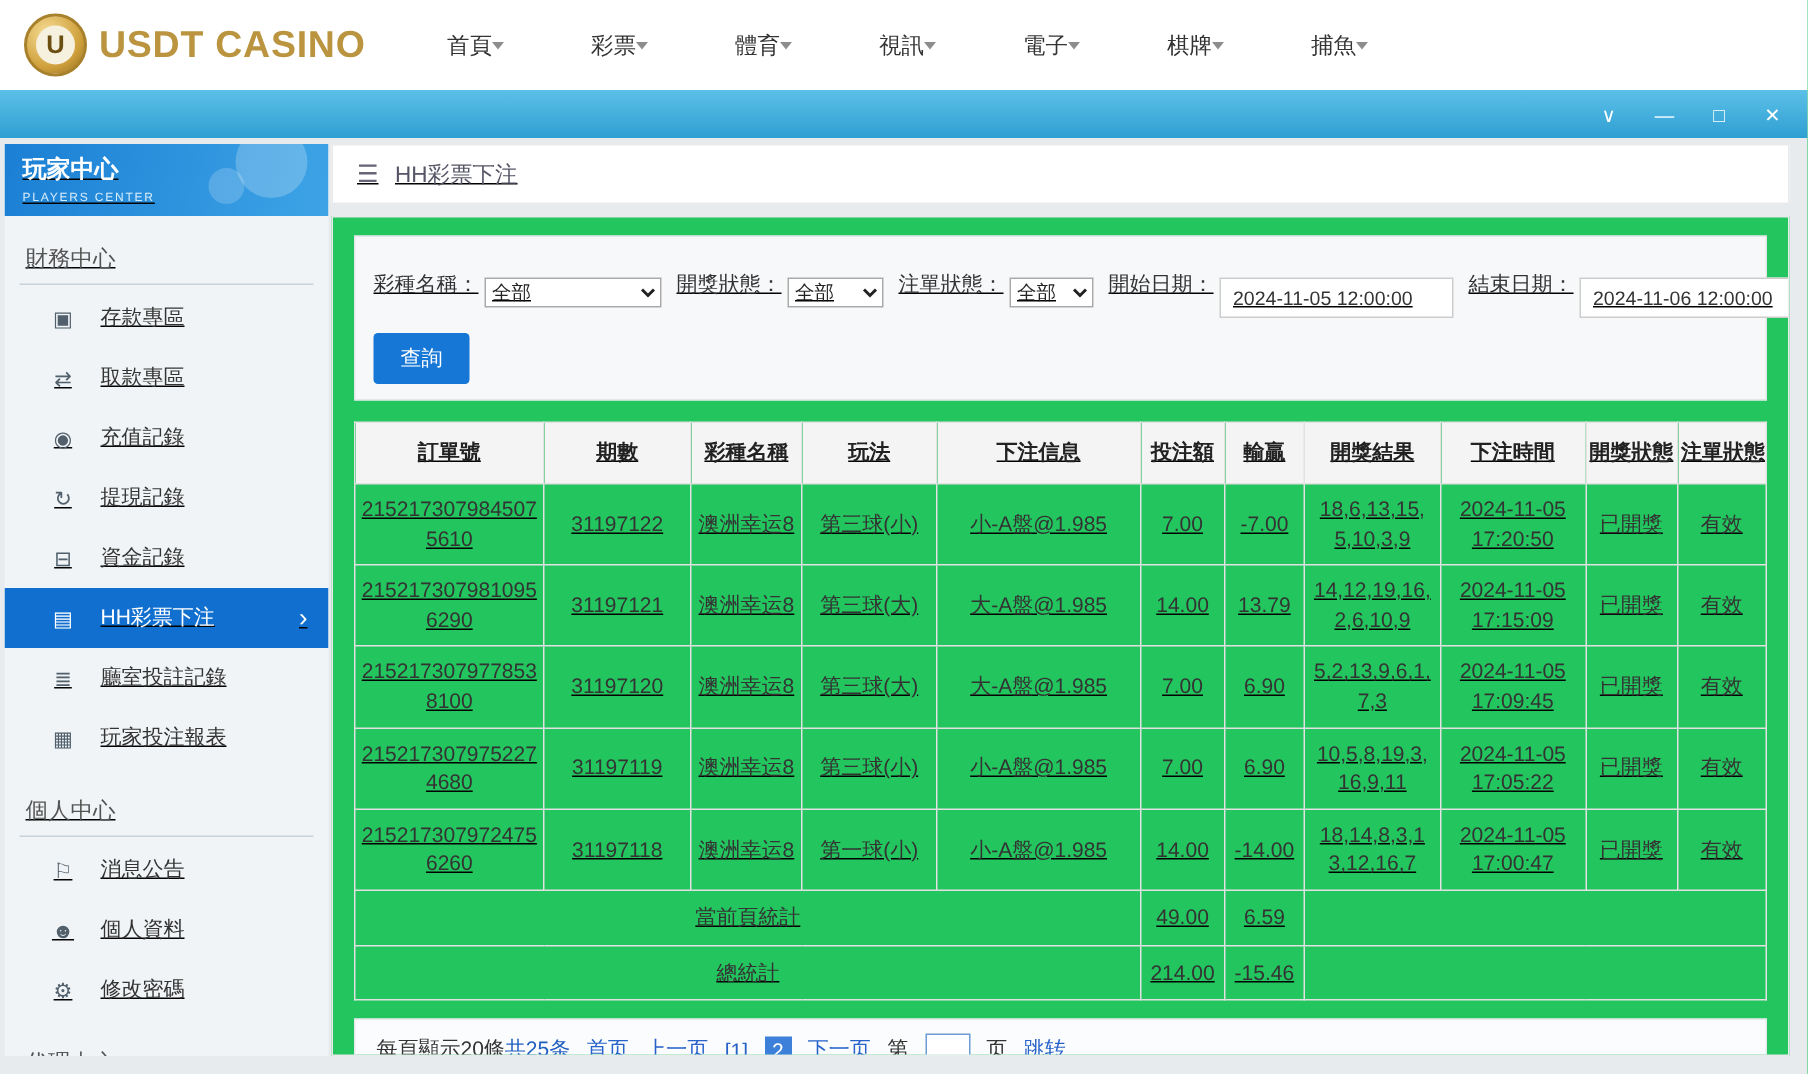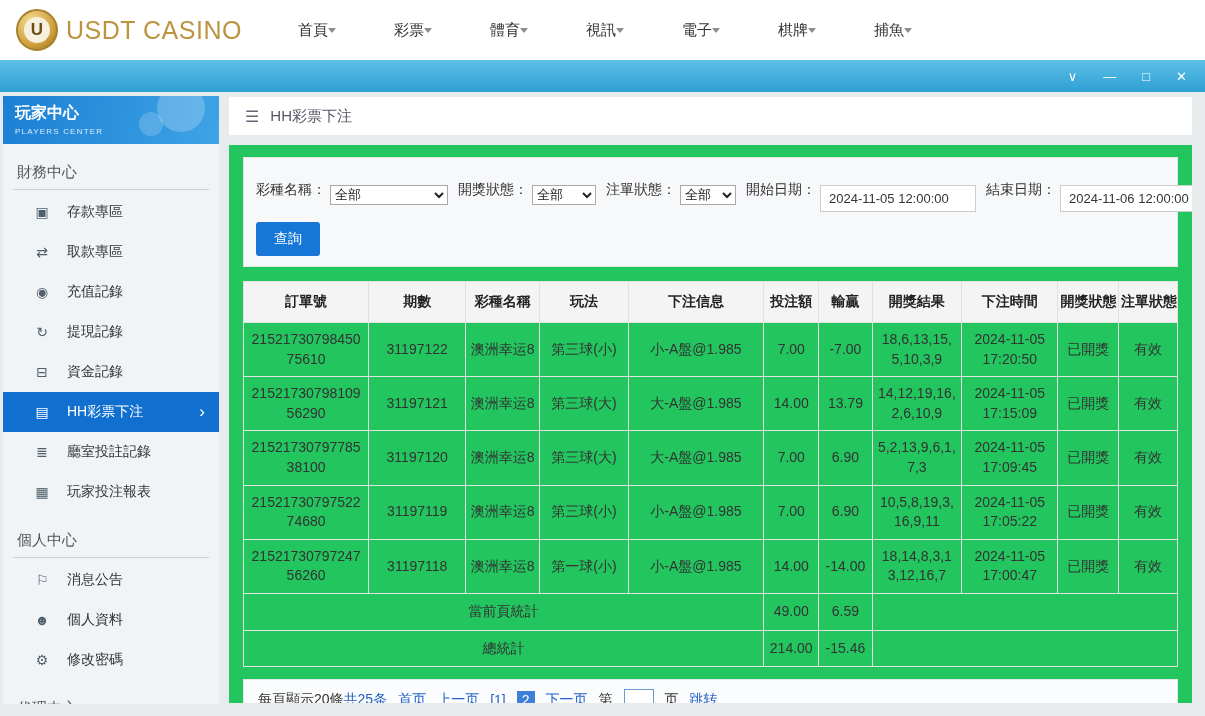--- a/index.html
+++ b/index.html
@@ -8,32 +8,32 @@
   .app { width:1205px; height:716px; display:flex; flex-direction:column; overflow:hidden; }
 
   
   .topbar { height:60px; background:#fff; display:flex; align-items:center; padding:0 16px; flex-shrink:0; }
   .logo { display:flex; align-items:center; gap:8px; width:236px; cursor:pointer; }
   .logo-badge { width:42px; height:42px; border-radius:50%;
     background:radial-gradient(circle at 35% 30%, #f6dd95, #cfa03c 62%, #8f6a1e);
     border:2px solid #a8812c; display:flex; align-items:center; justify-content:center;
     color:#6b4e12; font-weight:bold; font-size:22px; }
   .logo-badge span { background:#f6f0df; border-radius:50%; width:26px; height:26px; display:flex; align-items:center; justify-content:center; font-size:17px; }
-  .logo-text { font-size:25px; font-weight:normal; color:#bb9440; letter-spacing:.5px; white-space:nowrap; }
+  .logo-text { font-size:25px; font-weight:bold; color:#bb9440; letter-spacing:.5px; white-space:nowrap; }
   .main-nav { display:flex; margin-left:46px; gap:58px; }
   .nav-item { display:flex; align-items:center; gap:0; font-size:15px; color:#333; cursor:pointer; white-space:nowrap; }
   .chev { width:0; height:0; border:4px solid transparent; border-top:5px solid #8d8d8d; margin-top:5px; }
 
   
   .titlebar { height:32px; background:linear-gradient(180deg,#5cc0e7 0%,#2f9fd3 100%);
     display:flex; align-items:center; justify-content:flex-end; gap:26px; padding-right:18px; flex-shrink:0; }
   .tb-btn { color:#fff; font-size:13px; line-height:1; cursor:pointer; }
 
   
-  .body-row { flex:1; display:flex; padding:4px 12px 12px 3px; gap:9px; min-height:0; }
+  .body-row { flex:1; display:flex; padding:4px 12px 12px 3px; gap:2px; min-height:0;text-decoration:underline; }
 
   
   .sidebar { width:216px; background:#f1f4f6; flex-shrink:0; overflow:hidden; }
   .side-header { height:48px; background:linear-gradient(100deg,#1b7fd4,#3ea4e6);
     color:#fff; padding:7px 12px; position:relative; overflow:hidden; }
   .side-header::before { content:""; position:absolute; width:48px; height:48px; border-radius:50%;
     background:rgba(255,255,255,.22); right:14px; top:-12px; }
   .side-header::after { content:""; position:absolute; width:24px; height:24px; border-radius:50%;
     background:rgba(255,255,255,.18); right:56px; top:16px; }
   .side-title-main { font-size:16px; font-weight:bold; }

